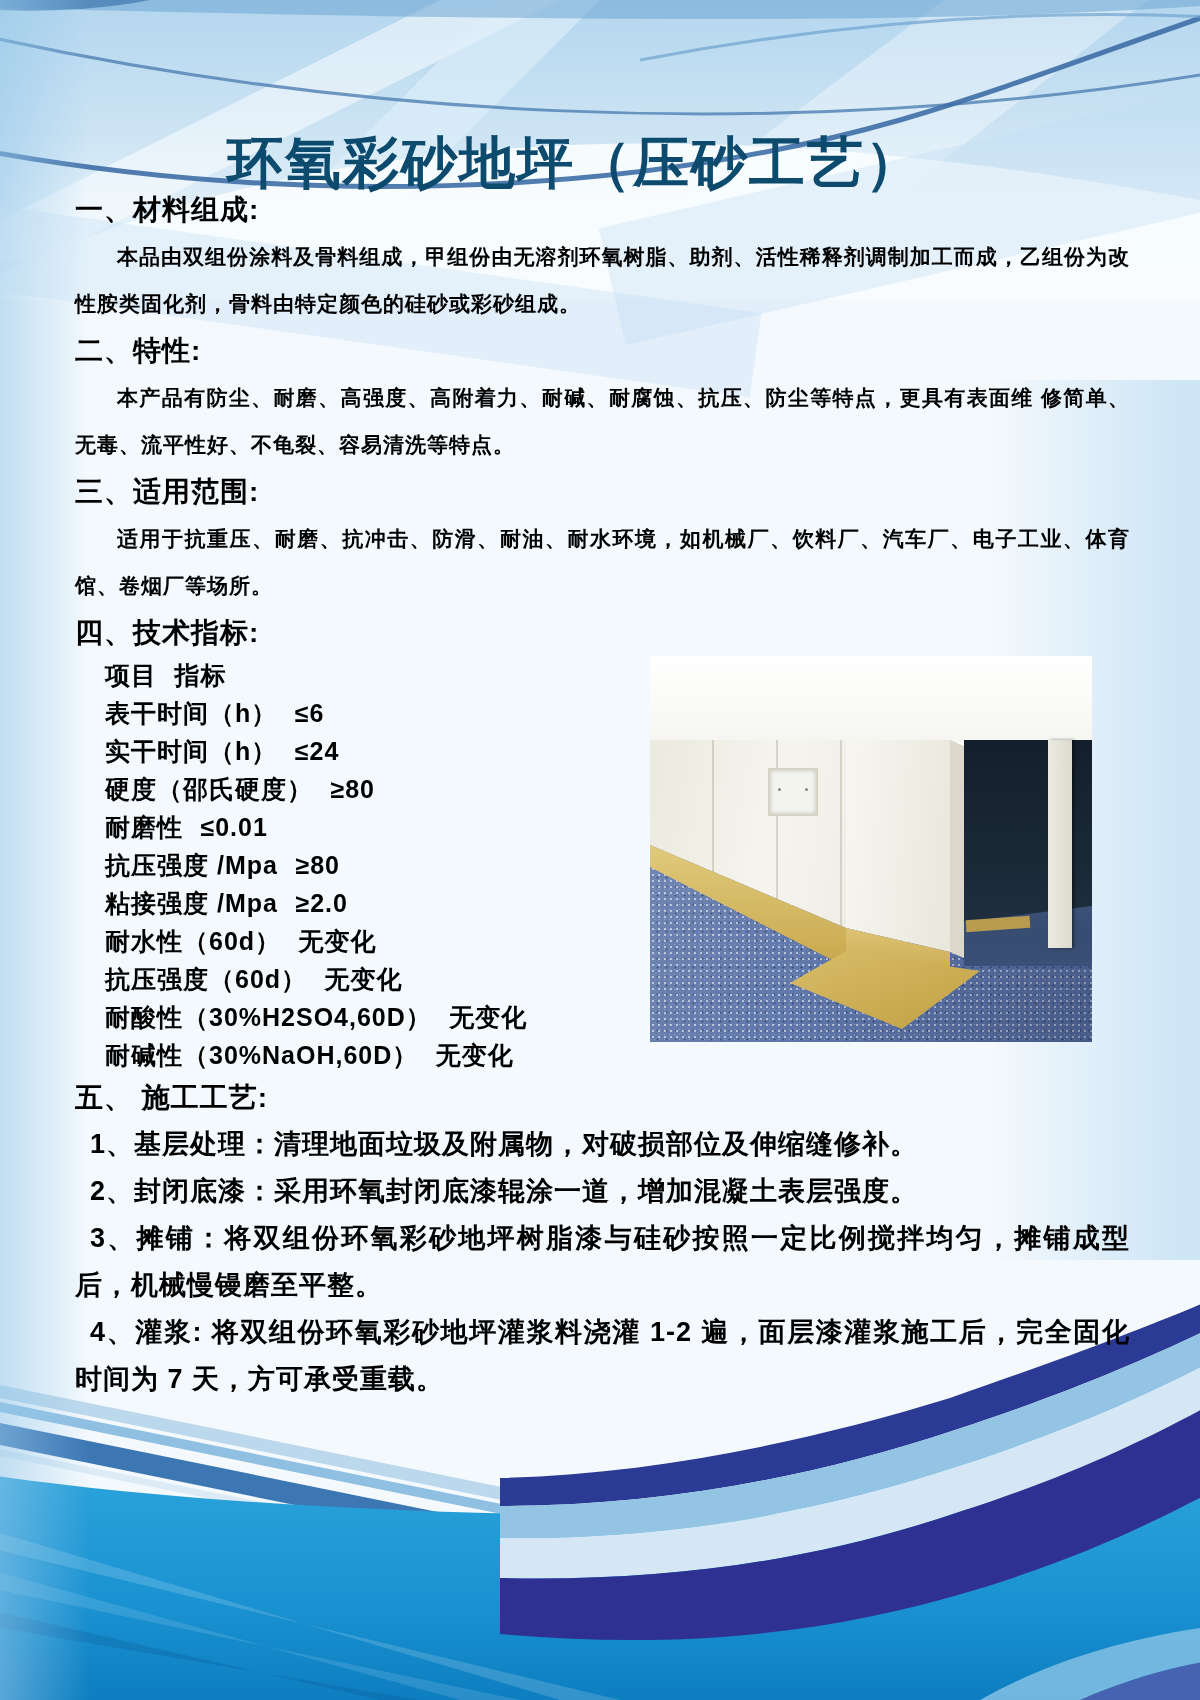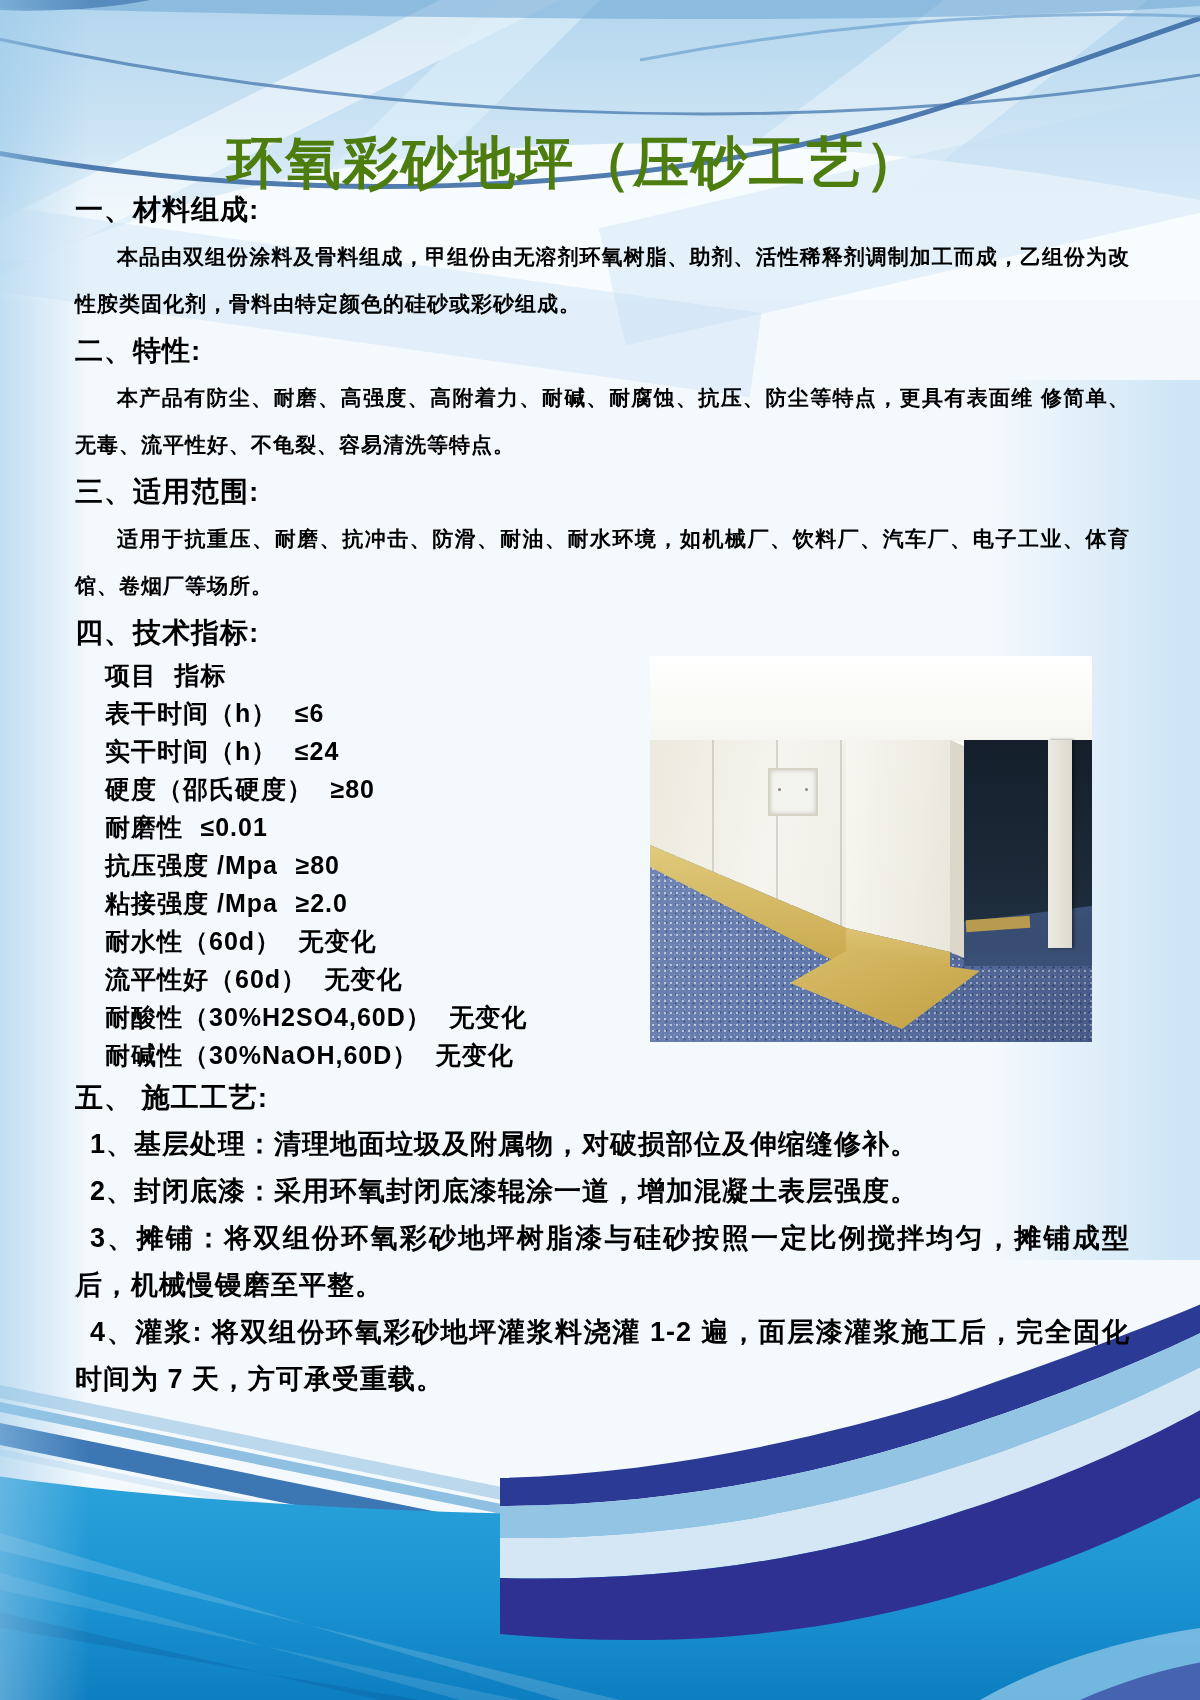--- a/index.html
+++ b/index.html
@@ -22,21 +22,21 @@
     background:linear-gradient(90deg,rgba(168,210,238,0),rgba(168,210,238,.5) 90%);
   }
   .mid-band{position:absolute;z-index:1;background:rgba(192,222,243,.35);}
   .mid-band.a{left:600px;top:120px;width:950px;height:120px;transform:rotate(-13deg);}
   .mid-band.b{left:-140px;top:250px;width:900px;height:85px;transform:rotate(8deg);}
 
   
   .title{
     position:absolute;z-index:5;left:0;right:50px;top:88px;
     text-align:center;font-size:56px;font-weight:800;letter-spacing:2px;
-    color:#4d7c0f;
+    color:#0c4a6e;
   }
   .content{
     position:absolute;z-index:5;left:75px;right:70px;top:186px;
   }
   .sec-head{
     font-size:28px;font-weight:700;line-height:47px;letter-spacing:1px;
   }
   .para{
     margin:0;font-size:21px;font-weight:600;line-height:47px;letter-spacing:1px;
     text-align:justify;text-indent:2em;white-space:pre-wrap;
@@ -207,21 +207,21 @@
 
   <div class="tech-list">
     <div class="trow"><span class="tname">项目</span><span class="tval">指标</span></div>
     <div class="trow"><span class="tname">表干时间（h）</span><span class="tval">≤6</span></div>
     <div class="trow"><span class="tname">实干时间（h）</span><span class="tval">≤24</span></div>
     <div class="trow"><span class="tname">硬度（邵氏硬度）</span><span class="tval">≥80</span></div>
     <div class="trow"><span class="tname">耐磨性</span><span class="tval">≤0.01</span></div>
     <div class="trow"><span class="tname">抗压强度 /Mpa</span><span class="tval">≥80</span></div>
     <div class="trow"><span class="tname">粘接强度 /Mpa</span><span class="tval">≥2.0</span></div>
     <div class="trow"><span class="tname">耐水性（60d）</span><span class="tval">无变化</span></div>
-    <div class="trow"><span class="tname">流平性好（60d）</span><span class="tval">无变化</span></div>
+    <div class="trow"><span class="tname">抗压强度（60d）</span><span class="tval">无变化</span></div>
     <div class="trow"><span class="tname">耐酸性（30%H2SO4,60D）</span><span class="tval">无变化</span></div>
     <div class="trow"><span class="tname">耐碱性（30%NaOH,60D）</span><span class="tval">无变化</span></div>
   </div>
 
   <div class="sec-head">五、 施工工艺:</div>
   <p class="step">1、基层处理：清理地面垃圾及附属物，对破损部位及伸缩缝修补。</p>
   <p class="step">2、封闭底漆：采用环氧封闭底漆辊涂一道，增加混凝土表层强度。</p>
   <p class="step">3、摊铺：将双组份环氧彩砂地坪树脂漆与硅砂按照一定比例搅拌均匀，摊铺成型后，机械慢镘磨至平整。</p>
   <p class="step">4、灌浆: 将双组份环氧彩砂地坪灌浆料浇灌 1-2 遍，面层漆灌浆施工后，完全固化时间为 7 天，方可承受重载。</p>
 </div>

